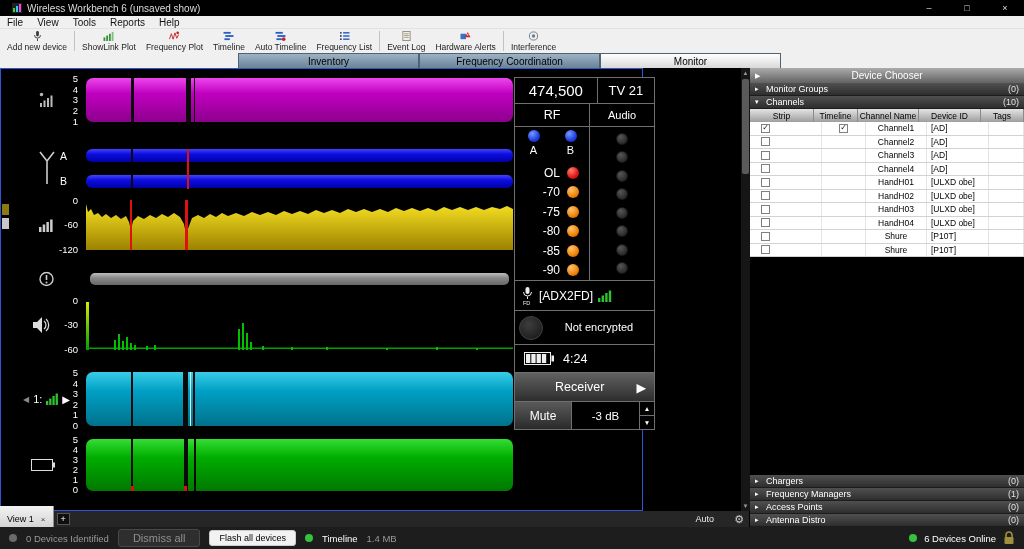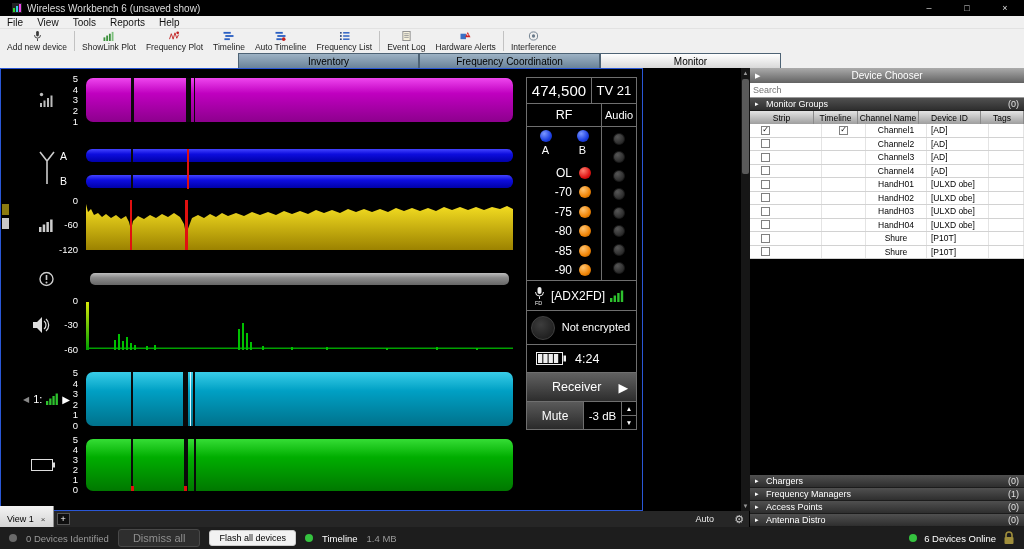--- a/index.html
+++ b/index.html
@@ -57,21 +57,21 @@
   .warn-bar { position:absolute; inset:0 4px; border-radius:5px;
               background:linear-gradient(180deg,#bdbdbd,#8a8a8a 40%,#666); }
   .nav { position:absolute; display:flex; align-items:center; gap:4px; left:22px;
          top:50%; transform:translateY(-50%); color:#fff; }
   .nav .prev { color:#888; font-size:8px; }
   .nav .next { color:#fff; font-size:10px; }
   .nav .num { font-size:11px; }
   .edge-marker { position:absolute; width:7px; height:11px; left:1px; }
 
   
-  .info-panel { position:absolute; left:525px; top:9px; width:111px; color:#fff; }
+  .info-panel { position:absolute; left:513px; top:9px; width:141px; color:#fff; }
   .ip { border:1px solid #6f6f6f; background:#000; margin-top:-1px; position:relative; }
   .freq-row { height:27px; display:flex; }
   .freq-box { flex:1.45; display:flex; align-items:center; justify-content:center;
               font-size:15px; border-right:1px solid #6f6f6f; }
   .tv-box { flex:1; display:flex; align-items:center; justify-content:center; font-size:13px; }
   .ra-header { height:24px; display:flex; }
   .rf-h { width:75px; display:flex; align-items:center; justify-content:center;
           font-size:12.5px; border-right:1px solid #6f6f6f; }
   .audio-h { flex:1; display:flex; align-items:center; justify-content:center; font-size:11px; }
   .meters { height:155px; display:flex; }
@@ -589,27 +589,29 @@
   <div class="sarrow">▲</div>
   <div class="sthumb"></div>
   <div class="sarrow down">▼</div>
 </div>
 
 <div class="chooser">
   <div class="dc-header">
     <span class="dc-collapse">▶</span>
     <span>Device Chooser</span>
   </div>
-  <div class="dc-search">
-    <input type="text" placeholder="Search" style="">
-  </div>
   <div class="dc-group">
     <span class="dc-arrow">▸</span>
     <span>Monitor Groups</span>
     <span class="dc-count">(0)</span>
+  </div>
+  <div class="dc-group">
+    <span class="dc-arrow">▾</span>
+    <span>Channels</span>
+    <span class="dc-count">(10)</span>
   </div>
   <div class="dc-grid dc-thead">
     <span>Strip</span>
     <span>Timeline</span>
     <span>Channel Name</span>
     <span>Device ID</span>
     <span>Tags</span>
   </div>
 
   <div class="dc-grid dc-row">

